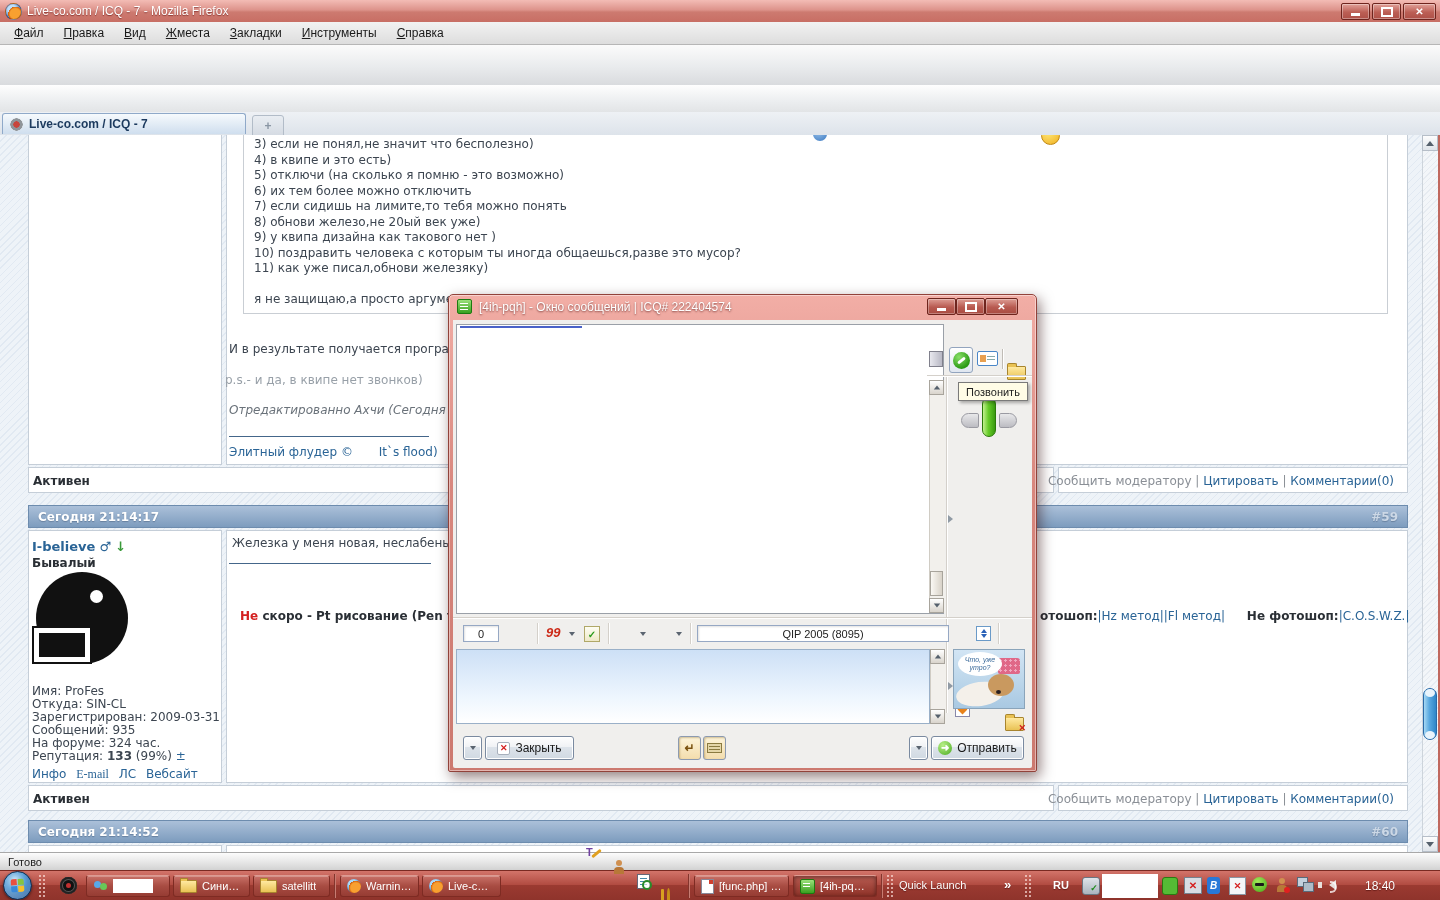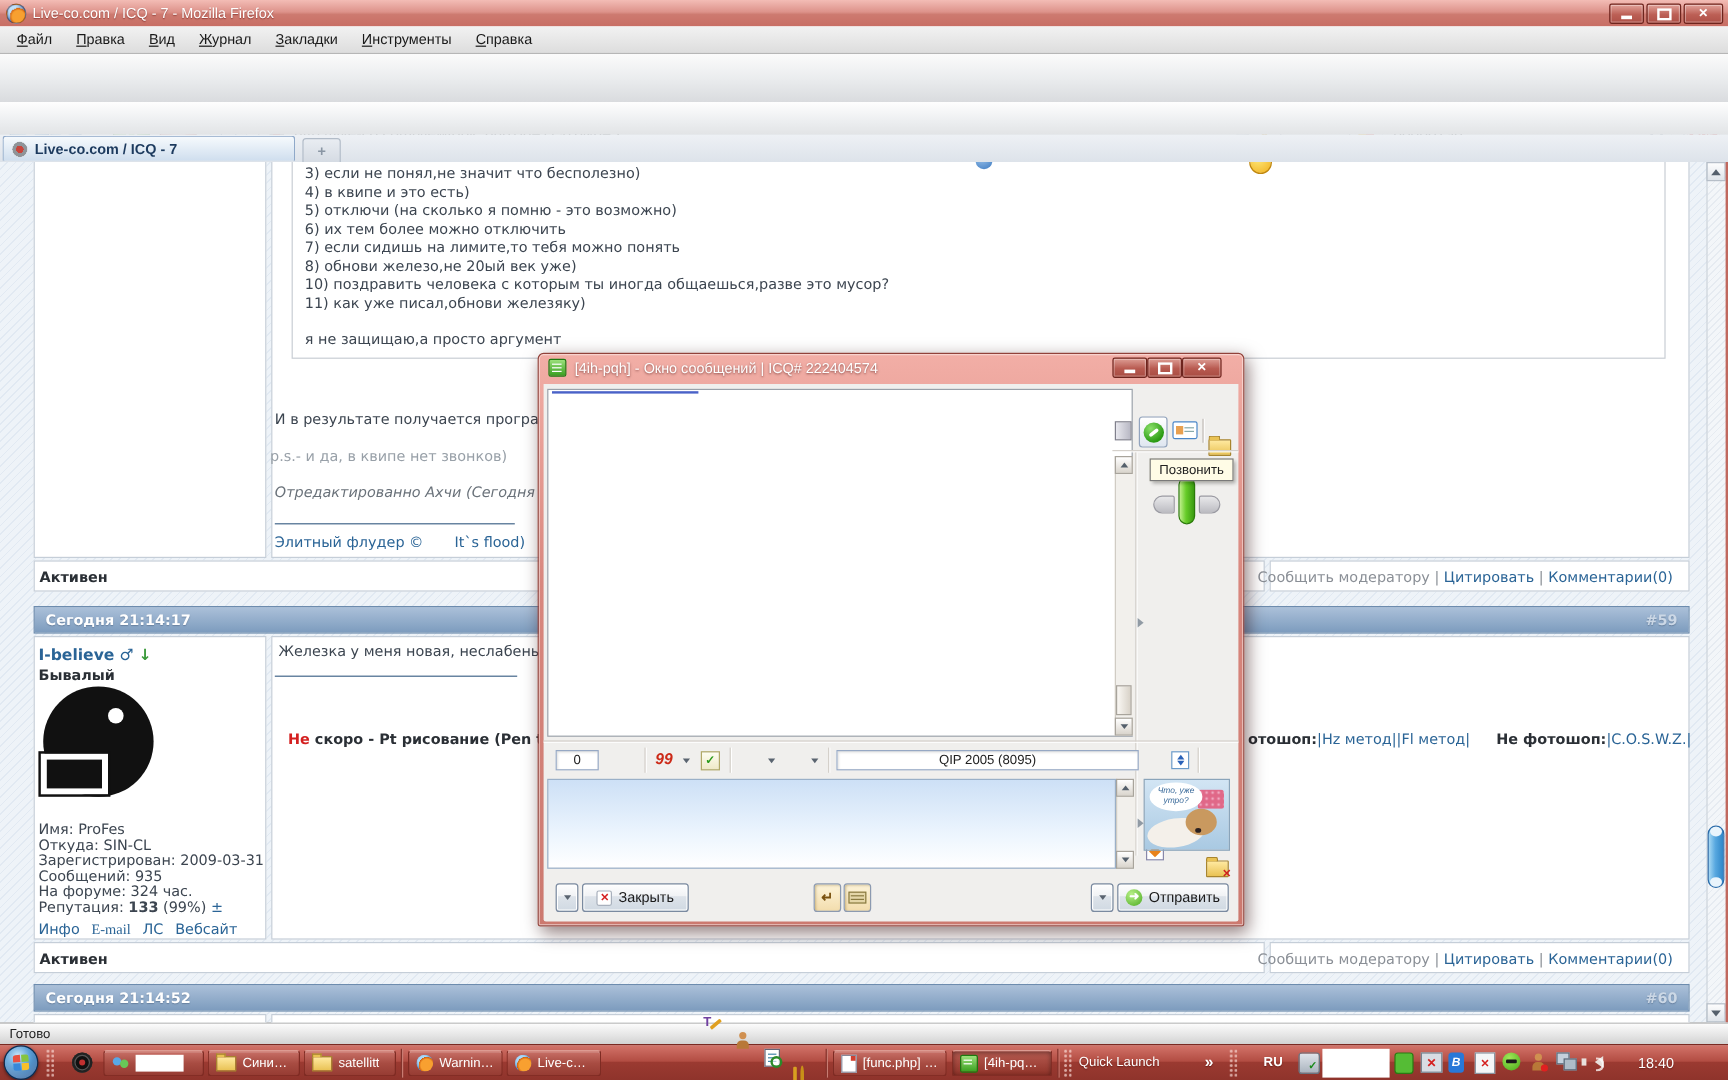--- a/index.html
+++ b/index.html
@@ -317,21 +317,21 @@
       <div class="wc close">
           <span class="g-x">✕</span>
         </div>
     </div>
   </div>
 
   <div id="menubar" class="ab">
     <span class="mitem"><span class="mhead">Ф</span><span>айл</span></span>
     <span class="mitem"><span class="mhead">П</span><span>равка</span></span>
     <span class="mitem"><span class="mhead">В</span><span>ид</span></span>
-    <span class="mitem"><span class="mhead">Ж</span><span>урнал</span></span>
+    <span class="mitem"><span class="mhead">Ж</span><span>места</span></span>
     <span class="mitem"><span class="mhead">З</span><span>акладки</span></span>
     <span class="mitem"><span class="mhead">И</span><span>нструменты</span></span>
     <span class="mitem"><span class="mhead">С</span><span>правка</span></span>
   </div>
 
   <div id="navbar" class="ab">
     <div class="ab navorb backb" style="left:8px;top:49px;width:31px;height:31px;">
         <div class="tri-l"></div>
       </div>
     <div class="ab navorb fwdb" style="left:42px;top:53px;width:24px;height:24px;">
@@ -423,20 +423,21 @@
     <div class="cell" style="left:28px;top:-12px;width:194px;height:342px;"></div>
     <div class="cell" style="left:226px;top:-12px;width:1182px;height:342px;"></div>
 
     <div class="quotebox">
       <div>3) если не понял,не значит что бесполезно)</div>
       <div>4) в квипе и это есть)</div>
       <div>5) отключи (на сколько я помню - это возможно)</div>
       <div>6) их тем более можно отключить</div>
       <div>7) если сидишь на лимите,то тебя можно понять</div>
       <div>8) обнови железо,не 20ый век уже)</div>
+      <div>9) у квипа дизайна как такового нет )</div>
       <div>10) поздравить человека с которым ты иногда общаешься,разве это мусор?</div>
       <div>11) как уже писал,обнови железяку)</div>
       <div style="height:15px;"></div>
       <div>я не защищаю,а просто аргумент</div>
     </div>
 
     <div class="txt" style="left:229px;top:207px;">И в результате получается программ</div>
     <div class="txt" style="left:225px;top:238px;color:#98a0a8;">p.s.- и да, в квипе нет звонков)</div>
     <div class="txt" style="left:229px;top:268px;font-style:italic;color:#6a727a;">Отредактированно Ахчи (Сегодня 21</div>
     <div class="hrline" style="left:229px;top:301px;width:200px;"></div>

